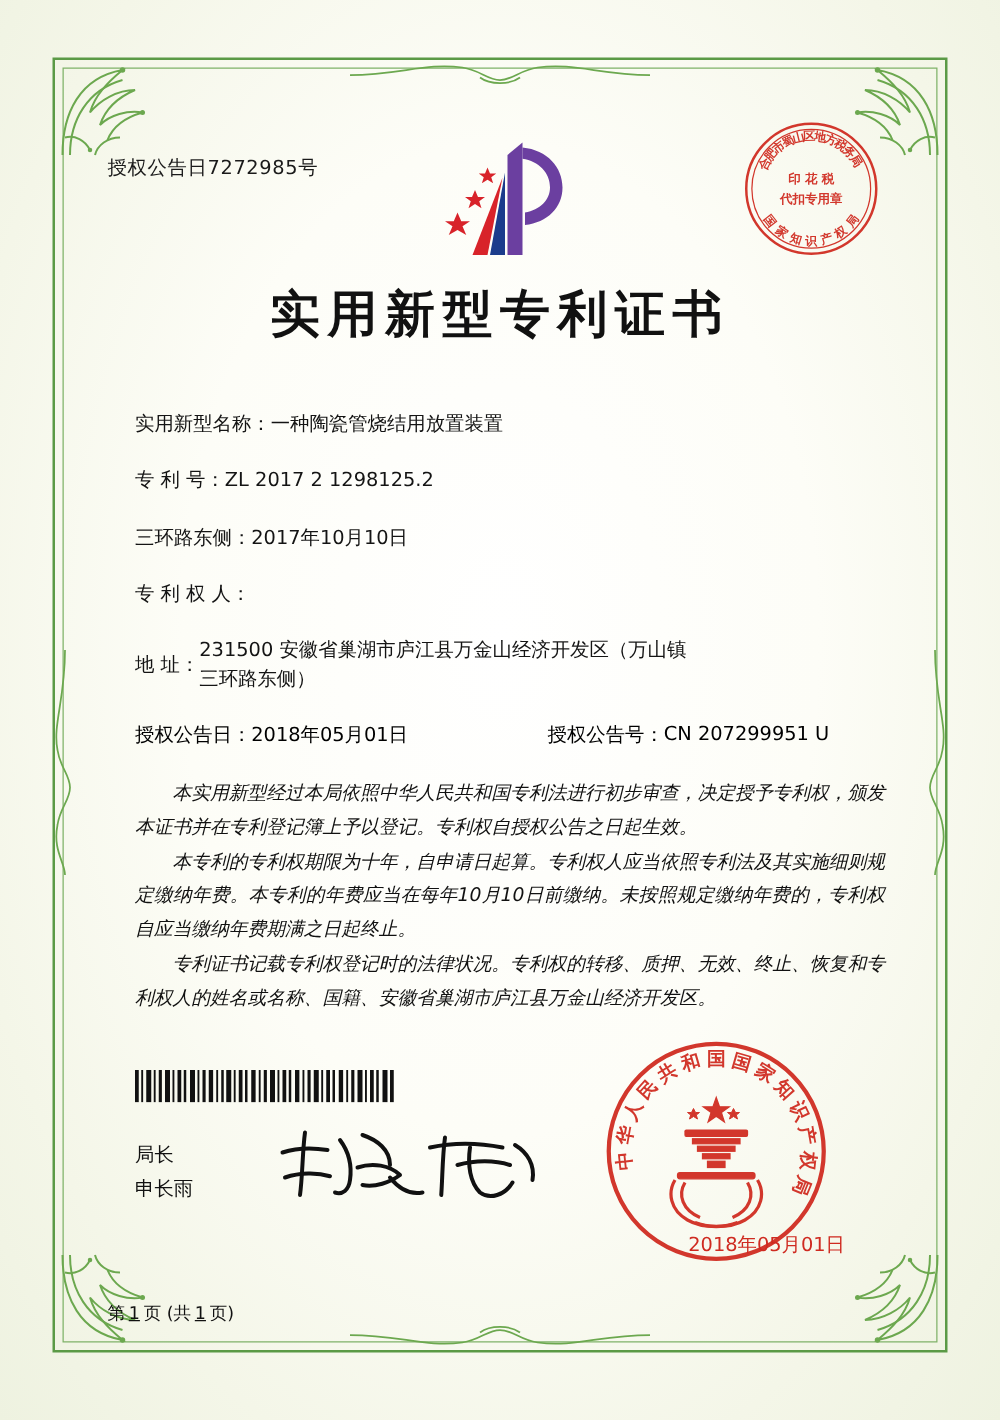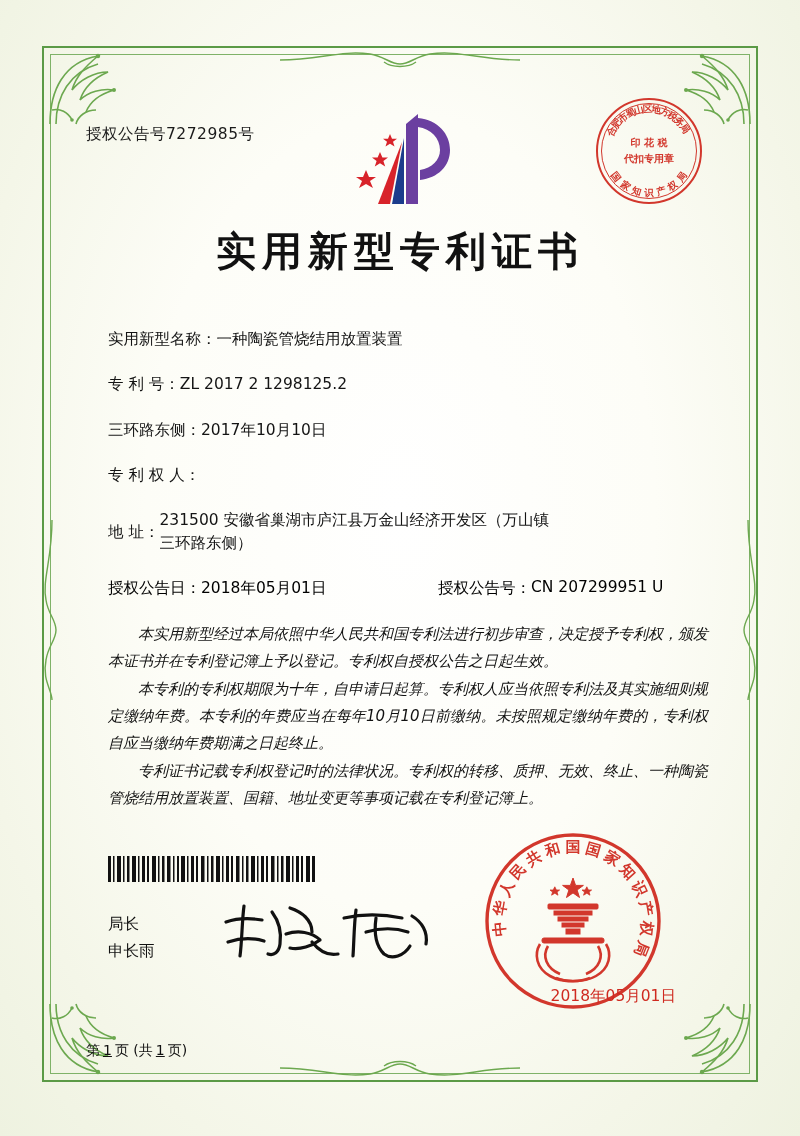--- a/index.html
+++ b/index.html
@@ -285,21 +285,21 @@
     <svg viewBox="0 0 26 180" width="26" height="180">
       <g fill="none" stroke="#6ca84f" stroke-width="1.4">
         <path d="M14 0 C14 40 4 60 8 80 C10 94 18 100 18 110 C18 120 10 126 8 140 C4 160 14 170 14 180"></path>
       </g>
     </svg>
   </div>
 
   <div class="content">
 
     <div class="cert-no">
-      <span>授权公告号</span><span>7272985</span><span>号</span>
+      <span>授权公告日</span><span>7272985</span><span>号</span>
     </div>
 
     <div class="logo">
       <svg viewBox="0 0 140 110">
         <path d="M76 96 L76 16 L88 6 L88 96 Z" fill="#6b3fa0"></path>
         <path d="M88 10 C108 12 120 26 120 42 C120 58 108 70 90 72 L90 62 C102 60 110 52 110 42 C110 30 101 21 88 19 Z" fill="#6b3fa0"></path>
         <path d="M74 30 L62 96 L74 96 Z" fill="#1b3c8c"></path>
         <path d="M72 34 L60 96 L48 96 Z" fill="#d8232a"></path>
         <g fill="#d8232a">
           <polygon points="36,62 39,69 46,69 40,73 43,80 36,76 29,80 32,73 26,69 33,69"></polygon>
@@ -384,21 +384,21 @@
         <span class="announce-right">
           <span class="field-label">授权公告号：</span>
           <span>CN 207299951 U</span>
         </span>
       </div>
     </div>
 
     <div class="paragraphs">
       <p>本实用新型经过本局依照中华人民共和国专利法进行初步审查，决定授予专利权，颁发本证书并在专利登记簿上予以登记。专利权自授权公告之日起生效。</p>
       <p>本专利的专利权期限为十年，自申请日起算。专利权人应当依照专利法及其实施细则规定缴纳年费。本专利的年费应当在每年10月10日前缴纳。未按照规定缴纳年费的，专利权自应当缴纳年费期满之日起终止。</p>
-      <p>专利证书记载专利权登记时的法律状况。专利权的转移、质押、无效、终止、一种陶瓷管烧结用放置装置、国籍、地址变更等事项记载在专利登记簿上。</p>
+      <p>专利证书记载专利权登记时的法律状况。专利权的转移、质押、无效、终止、恢复和专利权人的姓名或名称、国籍、安徽省巢湖市庐江县万金山经济开发区。</p>
     </div>
 
     <div class="barcode">
       <svg viewBox="0 0 210 26" width="210" height="26">
         <g fill="#111">
           <rect x="0" y="0" width="3" height="26"></rect>
             <rect x="5" y="0" width="1.5" height="26"></rect>
           <rect x="9" y="0" width="4" height="26"></rect>
             <rect x="15" y="0" width="1.5" height="26"></rect>
           <rect x="19" y="0" width="2.5" height="26"></rect>

